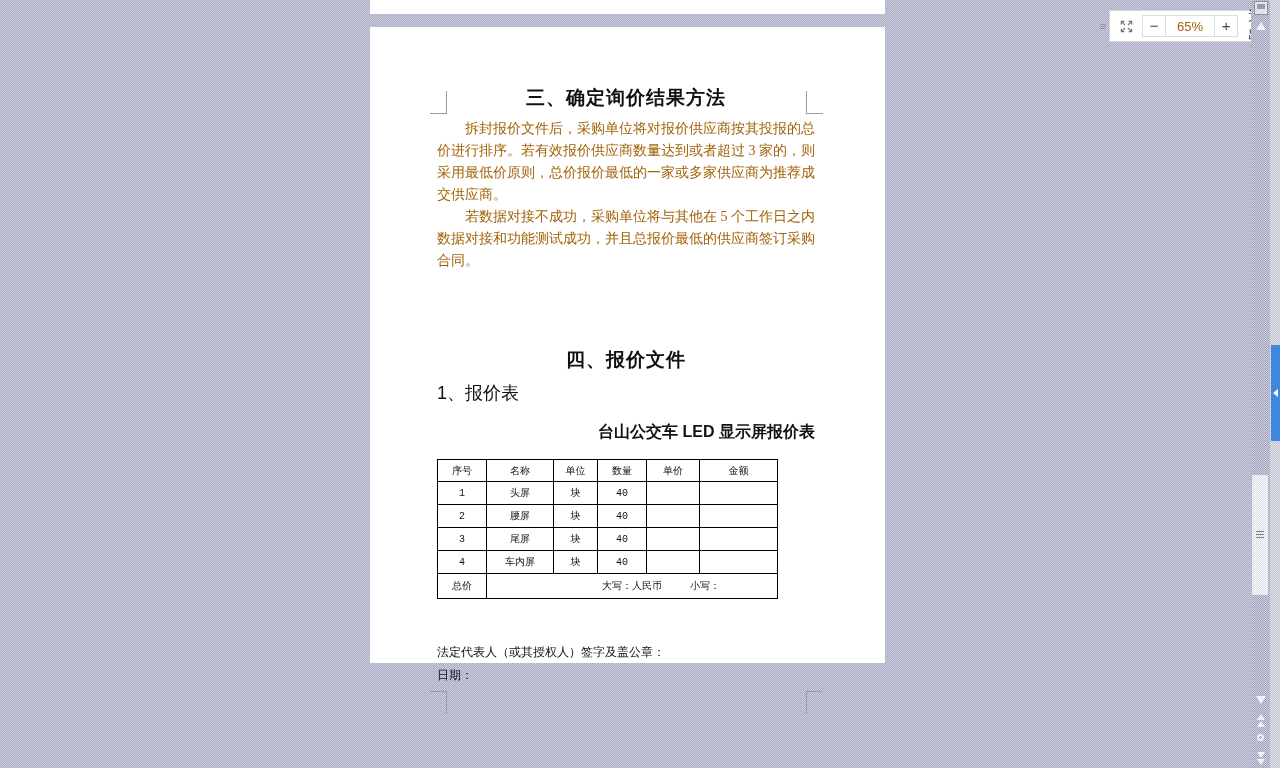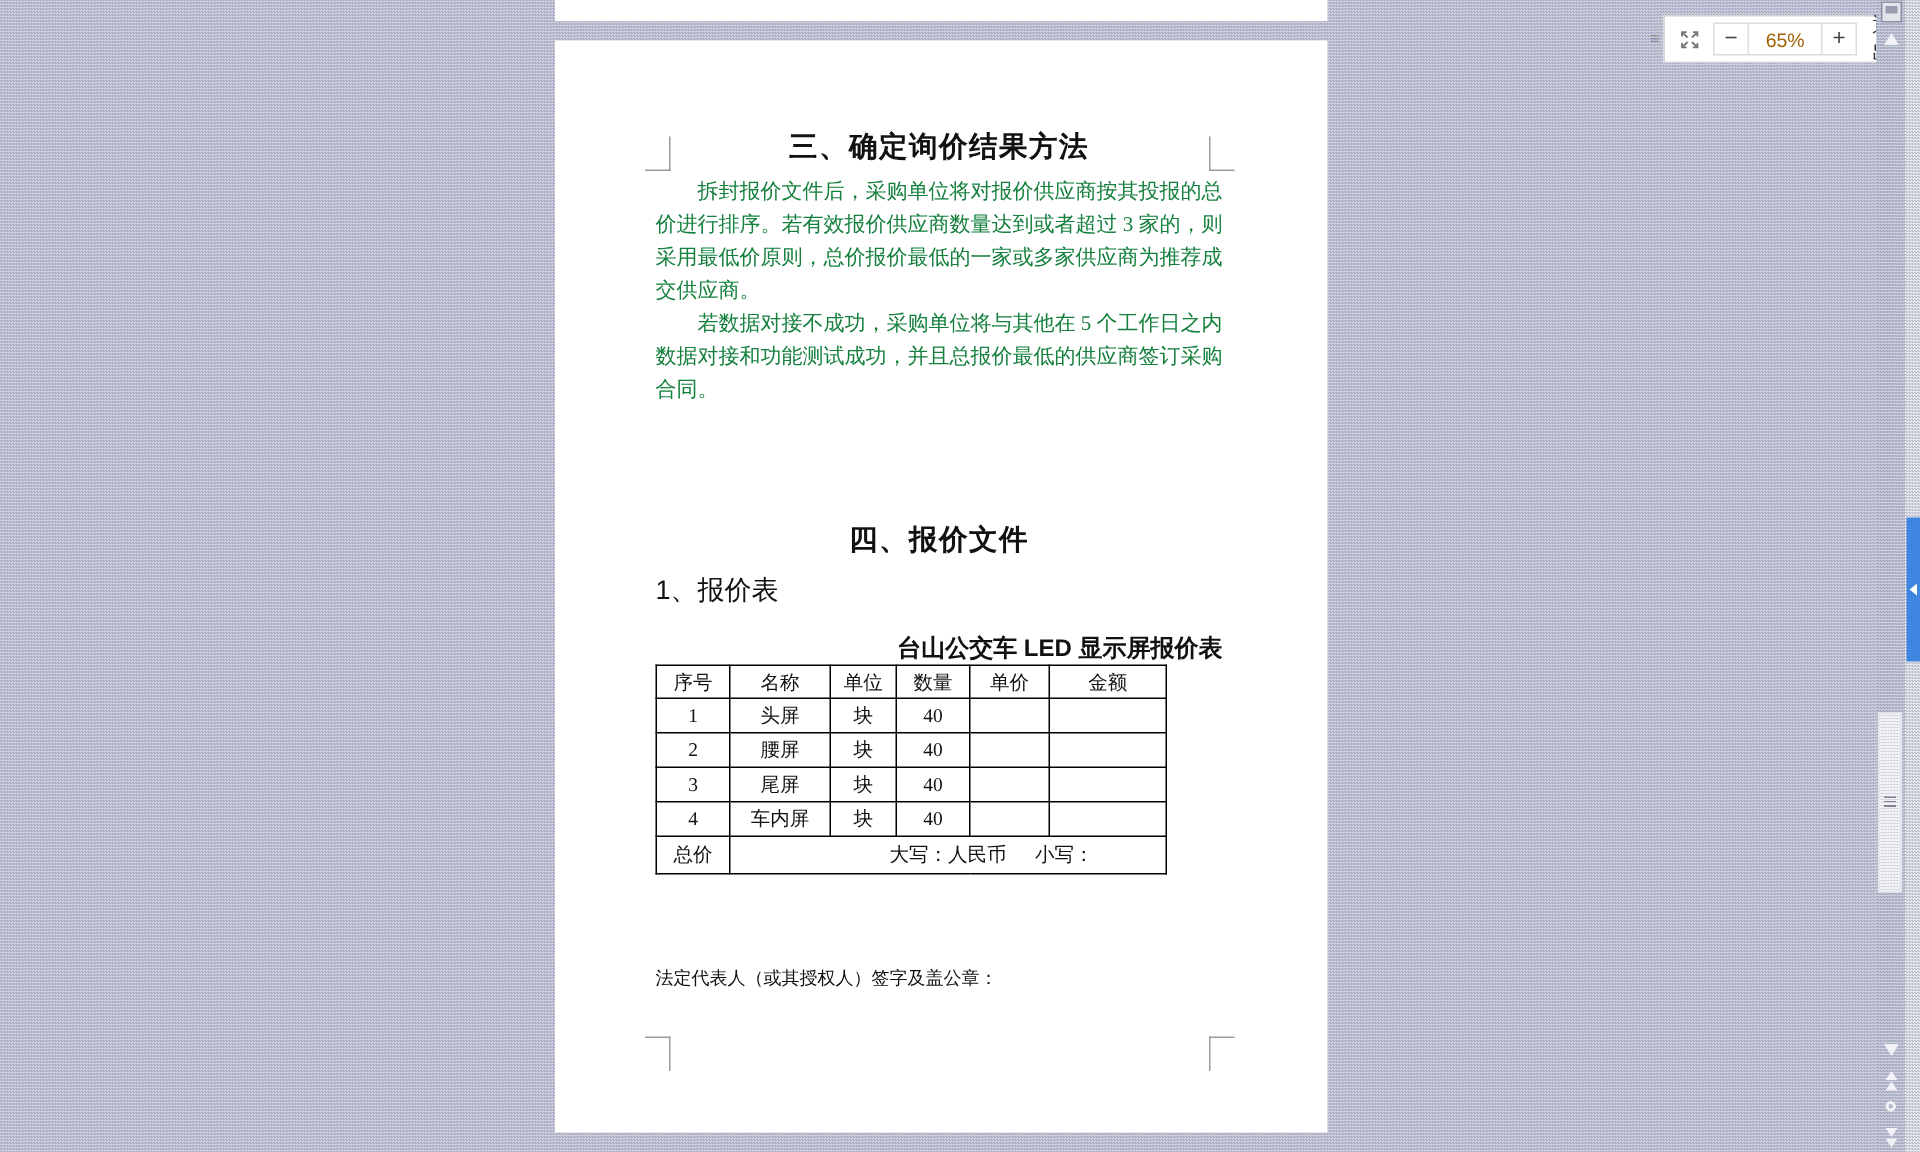--- a/index.html
+++ b/index.html
@@ -12,55 +12,55 @@
     background-size: 2px 2px;
     color: #111;
   }
 
   
   .prev-page {
     position: absolute; left: 370px; top: 0; width: 515px; height: 14px;
     background: #ffffff;
   }
   .page {
-    position: absolute; left: 370px; top: 27px; width: 515px; height: 728px;
+    position: absolute; left: 370px; top: 27px; width: 515px; height: 636px;
     background: #ffffff;
   }
 
   
   .crop { position: absolute; width: 17px; height: 23px; }
   .crop-tl { left: 60px;  top: 64px;  border-right: 1px solid #9b9b9b; border-bottom: 1px solid #9b9b9b; }
   .crop-tr { left: 436px; top: 64px;  border-left: 1px solid #9b9b9b;  border-bottom: 1px solid #9b9b9b; }
   .crop-bl { left: 60px;  top: 664px; border-right: 1px solid #9b9b9b; border-top: 1px solid #9b9b9b; }
   .crop-br { left: 436px; top: 664px; border-left: 1px solid #9b9b9b;  border-top: 1px solid #9b9b9b; }
 
   
   .sec3 { position: absolute; left: 67px; top: 58px; width: 378px; }
   .doc-h {
     font-size: 19px; font-weight: bold; text-align: center;
     letter-spacing: 1px; margin-bottom: 7px;
     font-family: "Liberation Sans", sans-serif;
   }
   .sec3 p {
     font-family: "Liberation Serif", serif;
     font-size: 14px; line-height: 22px; text-indent: 2em;
-    text-align: justify; color: #15803d;
+    text-align: justify; color: #a16207;
   }
 
   .sec4 { position: absolute; left: 67px; top: 320px; width: 378px; }
   .list-item { font-family: Liberation Sans, sans-serif; font-size: 18px; margin-top: 8px; }
   .quote-title {
     font-size: 16px; font-weight: bold; text-align: right; margin-top: 17px;
     font-family: "Liberation Sans", sans-serif;
   }
   .supplier { font-family: "Liberation Serif", serif; font-size: 13.5px; margin-top: 23px; }
 
   table.quote {
-    margin-top: 0; border-collapse: collapse; table-layout: fixed;
-    width: 340px; font-family: Liberation Serif, serif; font-size: 13px;
+    margin-top: 16px; border-collapse: collapse; table-layout: fixed;
+    width: 340px; font-family: Liberation Mono, monospace; font-size: 10px;
   }
   table.quote td {
     border: 1px solid #000; text-align: center; vertical-align: middle;
     height: 23px; padding: 0; overflow: hidden; white-space: nowrap;
   }
   table.quote tr.hdr td { height: 22px; }
   table.quote tr.ftr td { height: 25px; }
   td.merged { text-align: left; padding-left: 8px; position: relative; }
   td.merged .xiaoxie { position: absolute; left: 203px; top: 50%; transform: translateY(-50%); }
 
@@ -224,20 +224,21 @@
           <span>大写：人民币</span>
           <span class="xiaoxie">小写：</span>
         </td>
       </tr>
     </tbody>
       </table>
   </div>
 
   <div class="sig-block">
     <div>法定代表人（或其授权人）签字及盖公章：</div>
+    <div>日期：</div>
   </div>
 </div>
 
 <div class="zoom-toolbar">
   <div class="tb-grip">≡</div>
   <div class="tb-body">
     <div class="tb-btn tb-fullscreen">
       <svg width="17" height="17" viewBox="0 0 16 16" fill="none" stroke="#777" stroke-width="1.2">
         <path d="M6.6 6.6 L3.4 3.4 M3.2 6 L3.2 3.2 L6 3.2"></path>
         <path d="M9.4 6.6 L12.6 3.4 M10 3.2 L12.8 3.2 L12.8 6"></path>

